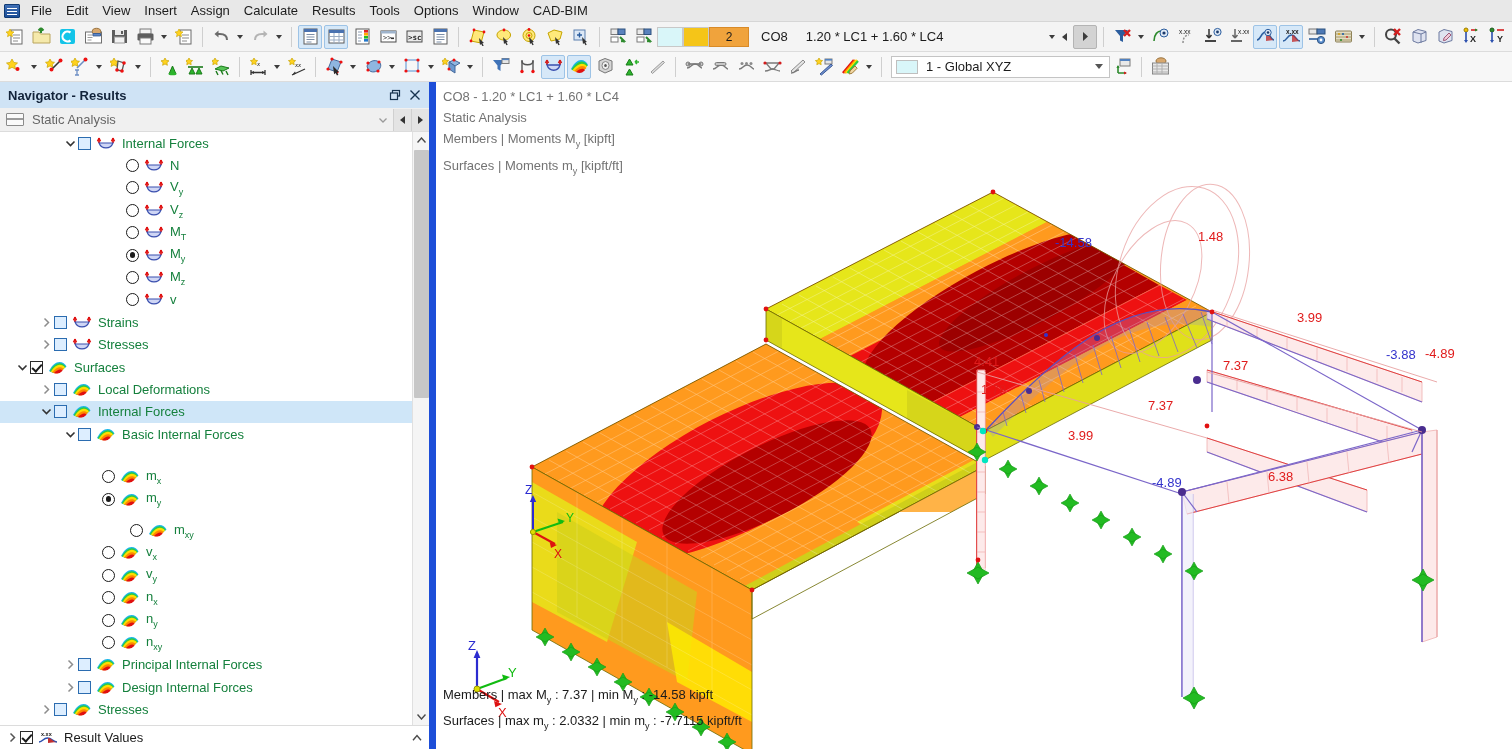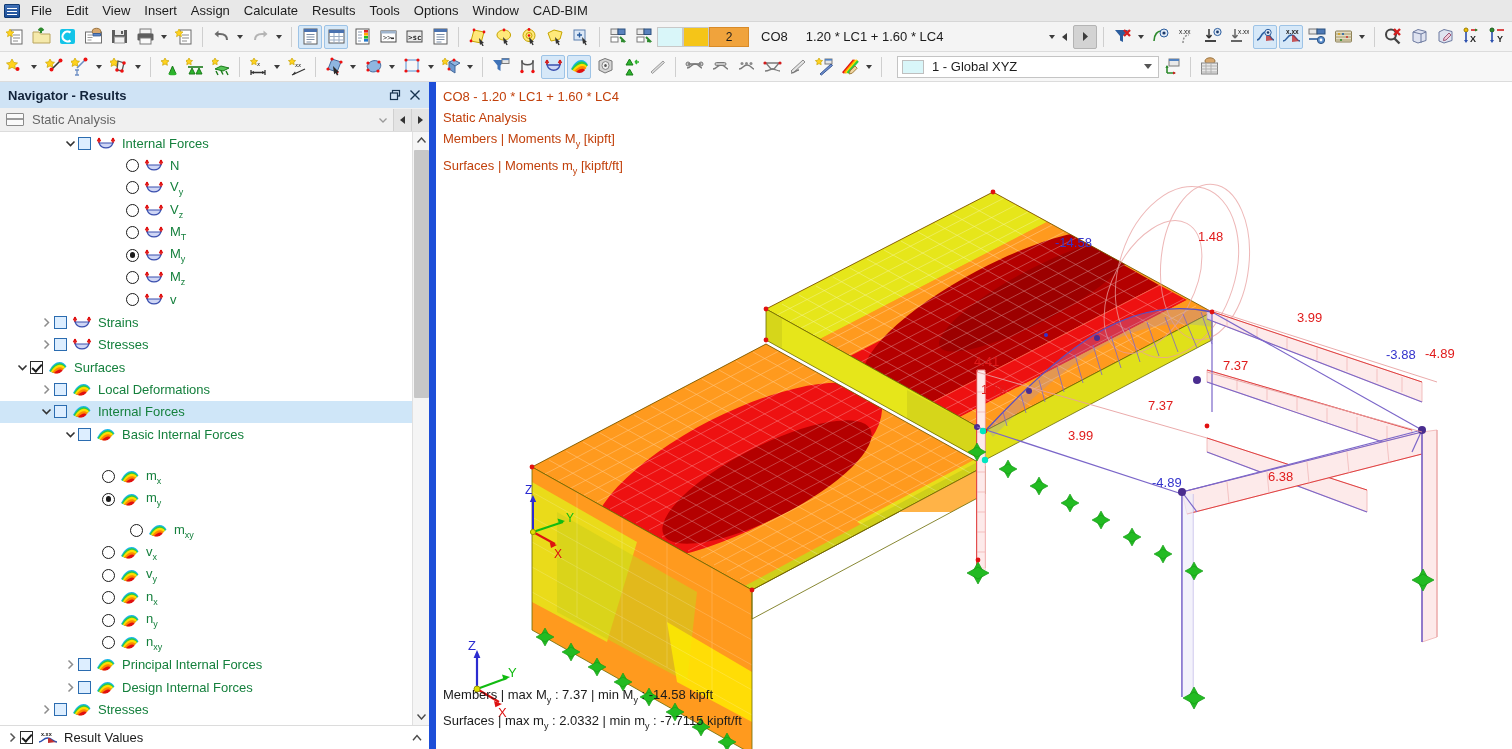--- a/index.html
+++ b/index.html
@@ -172,21 +172,21 @@
   .nav-footer {
     height:24px; border-top:1px solid #dcdcdc; display:flex; align-items:center;
     font-size:13px; background:#fff;
   }
 
   
   .viewport {
     position:absolute; left:437px; top:82px; right:0; bottom:0;
     background:#ffffff; overflow:hidden;
   }
-  .vp-head { position:absolute; left:6px; top:4px; font-size:13px; line-height:21px; color:#c2410c; }
+  .vp-head { position:absolute; left:6px; top:4px; font-size:13px; line-height:21px; color:#737373; }
   .vp-head .ln { white-space:nowrap; }
   .vp-head sub, .vp-foot sub { font-size:9px; }
   .vp-foot { position:absolute; left:6px; bottom:12px; font-size:13px; line-height:21px; color:#1b1b1b;}
   .vp-foot .ln { white-space:nowrap; }
   .vlabel { position:absolute; font-size:13px; white-space:nowrap; }
   .vlabel.red { color:#e01b1b; }
   .vlabel.blue { color:#3333cc; }
   svg.scene { position:absolute; left:0; top:0; }
 </style>
 </head>
@@ -775,21 +775,21 @@
         <path d="M3.5 16L14.5 3" stroke="#ff8800" stroke-width="2.2"></path>
         <path d="M5 16L16 3" stroke="#ffdd00" stroke-width="2.2"></path>
         <path d="M6.5 16L17 4" stroke="#2ecc40" stroke-width="2.2"></path>
         <path d="M9 14l5-5 2.2 2.2-5 5-3 .8z" fill="#f1d7a2" stroke="#a07b3c"></path>
       </svg>
     </div>
     <div class="caret sm"></div>
 
     <div class="tb-sep"></div>
 
-    <div class="combo" style="width:262px;margin-left:10px;">
+    <div class="combo" style="width:219px;margin-left:4px;">
       <div class="cb-swatch"></div>
       <span>1 - Global XYZ</span>
       <div class="cb-arrow"></div>
     </div>
 
     <div class="tbtn" title="Coordinate System Settings">
       <svg width="19" height="19" viewBox="0 0 19 19">
         <rect x="6" y="2" width="10" height="7" fill="#e9e9e9" stroke="#7b7b7b"></rect>
         <rect x="6" y="2" width="10" height="2" fill="#5282c0"></rect>
         <path d="M4 16V9M4 16h8" stroke="#2d8a2d" stroke-width="1.6"></path>

